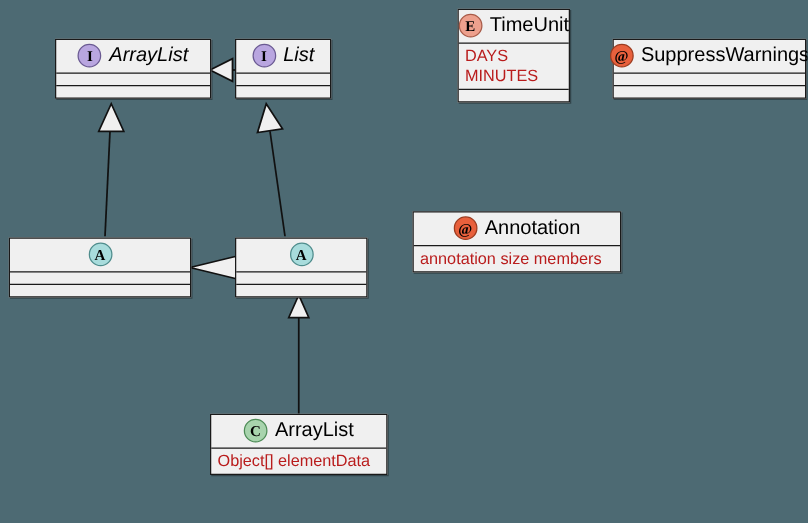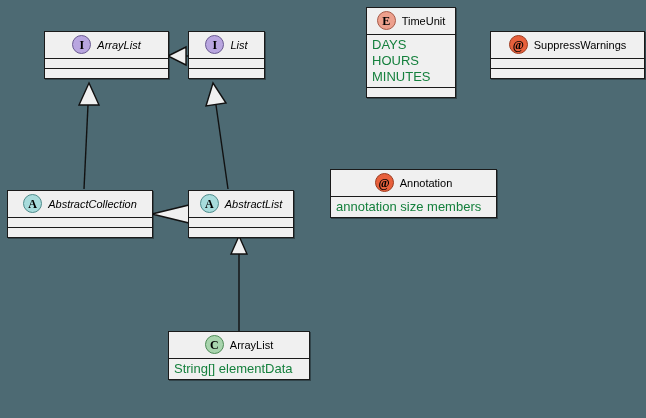--- a/index.html
+++ b/index.html
@@ -42,39 +42,39 @@
   .node-header {
     display: flex;
     align-items: center;
     justify-content: center;
     gap: 6px;
     padding: 3px 6px 4px 6px;
     box-sizing: border-box;
   }
 
   .node-title {
-    font-size: 11px;
+    font-size: 16px;
     color: #000;
     white-space: nowrap;
     line-height: 16px;
   }
   .node-title.italic { font-style: italic; }
 
   .compartment {
     border-top: 1px solid #1a1a1a;
     box-sizing: border-box;
     padding: 2px 5px 2px 5px;
   }
   .compartment.empty {
     height: 10px;
     padding: 0;
   }
   .compartment-line {
     font-size: 13px;
-    color: #15803d;
+    color: #b91c1c;
     line-height: 16px;
     white-space: nowrap;
   }
 
   
   .stereo-icon {
     width: 19px;
     height: 19px;
     border-radius: 50%;
     display: inline-flex;
@@ -145,21 +145,20 @@
     <div class="compartment empty"></div>
   </div>
 
   <div class="uml-node" style="left:366px; top:7px; width:90px;">
     <div class="node-header">
       <span class="stereo-icon stereo-enum">E</span>
       <span class="node-title">TimeUnit</span>
     </div>
     <div class="compartment">
       <div class="compartment-line">DAYS</div>
-      <div class="compartment-line">HOURS</div>
       <div class="compartment-line">MINUTES</div>
     </div>
     <div class="compartment empty"></div>
   </div>
 
   <div class="uml-node" style="left:490px; top:31px; width:155px;">
     <div class="node-header">
       <span class="stereo-icon stereo-annotation">@</span>
       <span class="node-title">SuppressWarnings</span>
     </div>
@@ -173,38 +172,36 @@
       <span class="node-title">Annotation</span>
     </div>
     <div class="compartment">
       <div class="compartment-line">annotation size members</div>
     </div>
   </div>
 
   <div class="uml-node" style="left:7px; top:190px; width:146px;">
     <div class="node-header">
       <span class="stereo-icon stereo-abstract">A</span>
-      <span class="node-title italic">AbstractCollection</span>
     </div>
     <div class="compartment empty"></div>
     <div class="compartment empty"></div>
   </div>
 
   <div class="uml-node" style="left:188px; top:190px; width:106px;">
     <div class="node-header">
       <span class="stereo-icon stereo-abstract">A</span>
-      <span class="node-title italic">AbstractList</span>
     </div>
     <div class="compartment empty"></div>
     <div class="compartment empty"></div>
   </div>
 
   <div class="uml-node" style="left:168px; top:331px; width:142px;">
     <div class="node-header">
       <span class="stereo-icon stereo-class">C</span>
       <span class="node-title">ArrayList</span>
     </div>
     <div class="compartment">
-      <div class="compartment-line">String[] elementData</div>
+      <div class="compartment-line">Object[] elementData</div>
     </div>
   </div>
 
 </div>
 
 </body></html>

